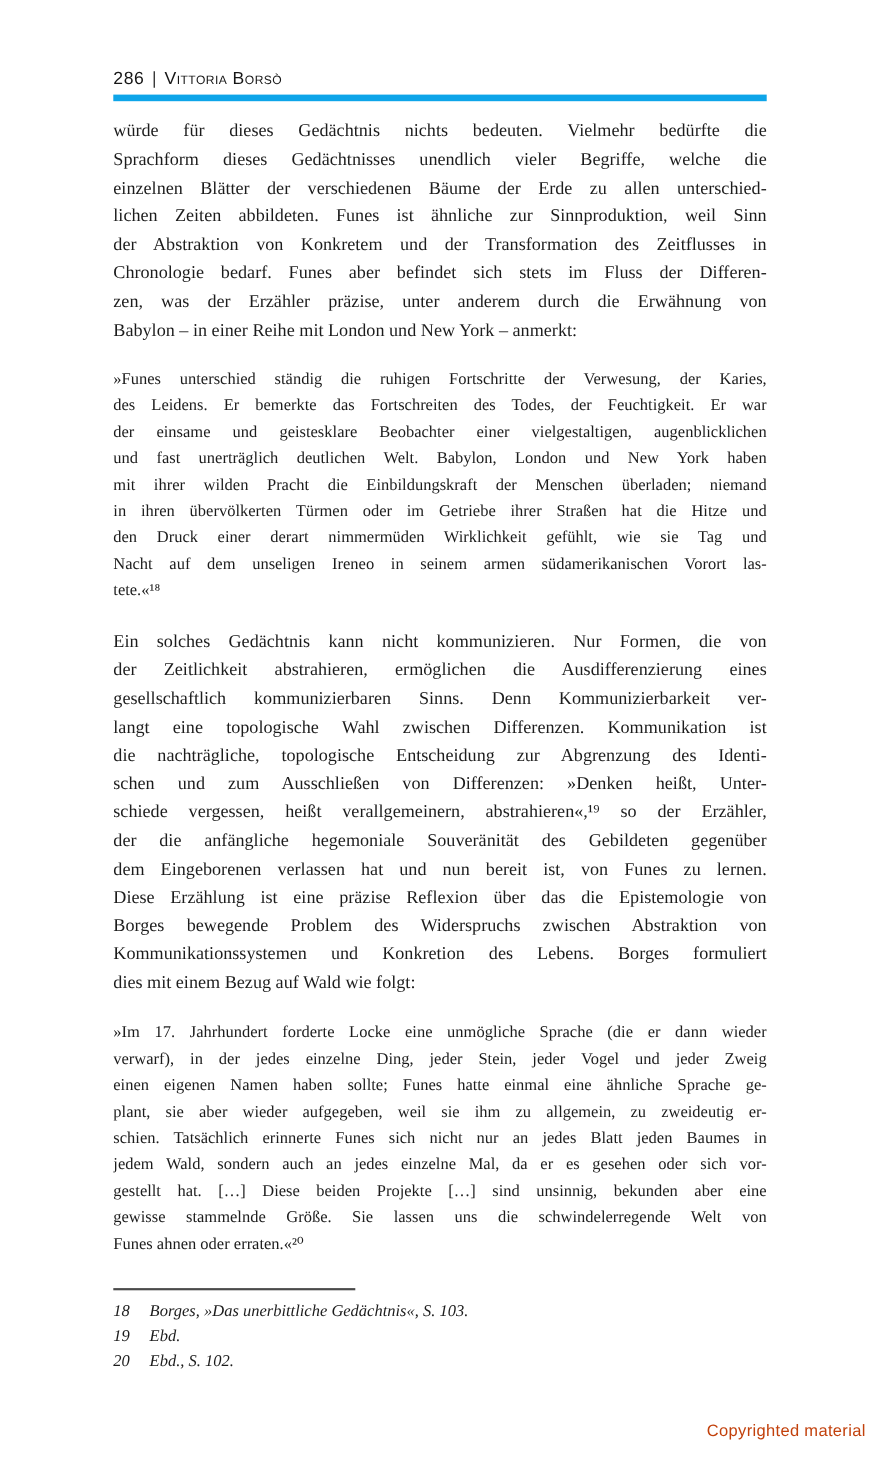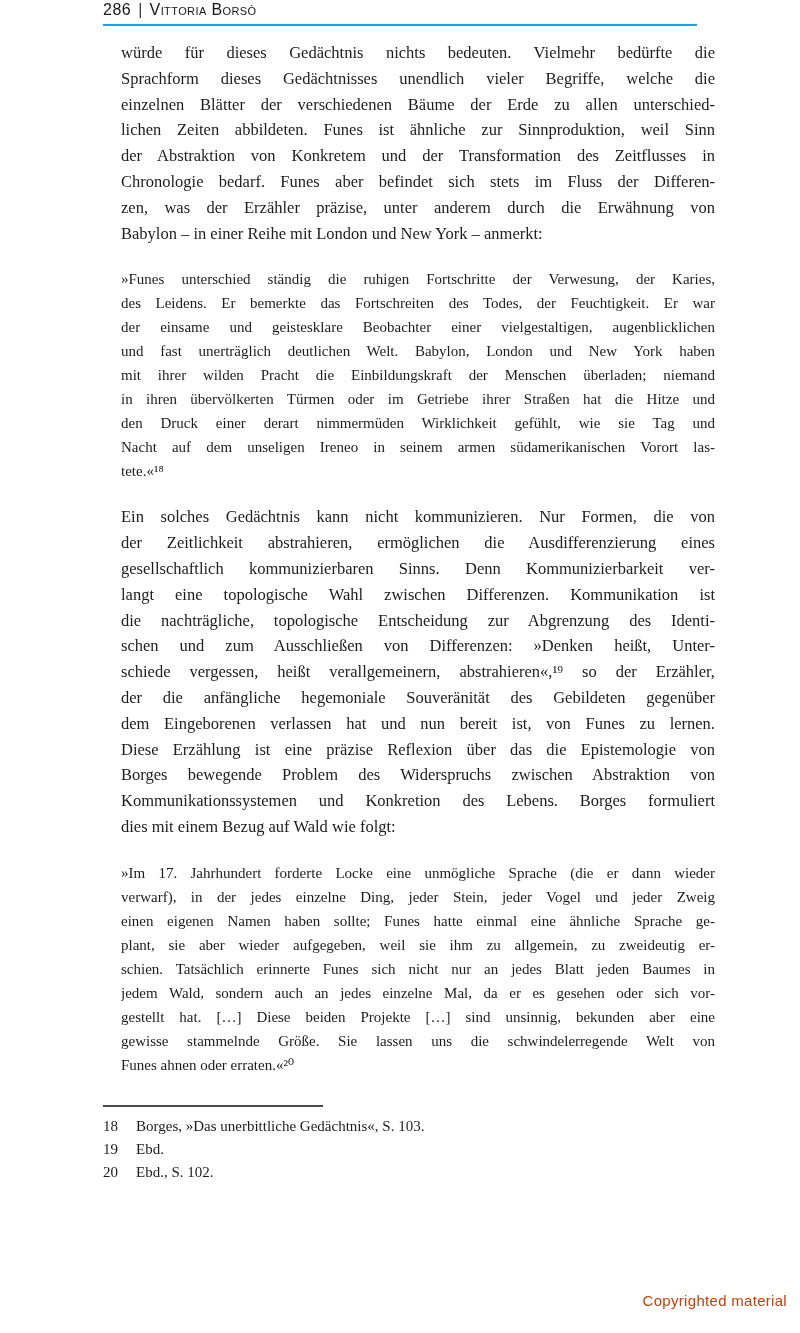--- a/index.html
+++ b/index.html
@@ -8,51 +8,52 @@
     background: #ffffff;
     font-family: "Liberation Serif", "DejaVu Serif", serif;
     color: #1c1c1c;
     overflow: hidden;
   }
   .page { position: relative; width: 800px; height: 1333px; background: #ffffff; }
   .text-col { position: absolute; left: 103px; top: 0; width: 594px; }
 
   
   .header {
+    margin-top: 62px;
     font-family: "Liberation Sans", "DejaVu Sans", sans-serif;
     font-size: 16px;
     line-height: 20px;
     color: #161616;
     padding-bottom: 4px;
-    border-bottom: 2px solid #0ea5e9;
+    border-bottom: 6px solid #0ea5e9;
     letter-spacing: 0.2px;
   }
   .header .pageno { letter-spacing: 0.5px; }
   .header .sep { color: #3a3a3a; margin: 0 7px 0 7px; font-weight: 300; }
   .header .author { font-variant: small-caps; letter-spacing: 0.4px; }
 
   
-  .blocks { margin-top: 14px; margin-left: 18px; }
+  .blocks { margin-top: 14px; }
   .block { width: 594px; }
   .block.paragraph { font-size: 16.5px; }
   .block.paragraph .tline { height: 25.8px; line-height: 25.8px; }
   .block.quote { font-size: 15px; margin: 21px 0; }
   .block.quote .tline { height: 24px; line-height: 24px; }
   .tline {
     text-align: justify;
     text-align-last: justify;
     white-space: normal;
     overflow: hidden;
   }
   .tline.last { text-align-last: left; }
 
   
   .footnotes { margin-top: 28px; }
   .fn-rule { width: 220px; height: 2px; background: #4a4a4a; }
-  .fn-list { margin-top: 8px; font-size: 15px; line-height: 23px; }
+  .fn-list { margin-top: 8px; font-size: 15px; line-height: 23px; font-style: italic; }
   .fn-item { display: flex; }
   .fn-num { width: 33px; flex: 0 0 33px; }
   .fn-text { flex: 1; }
 
   
   .watermark {
     position: absolute;
     right: 13px; top: 1292px;
     font-family: "Liberation Sans", "DejaVu Sans", sans-serif;
     font-size: 15px;

